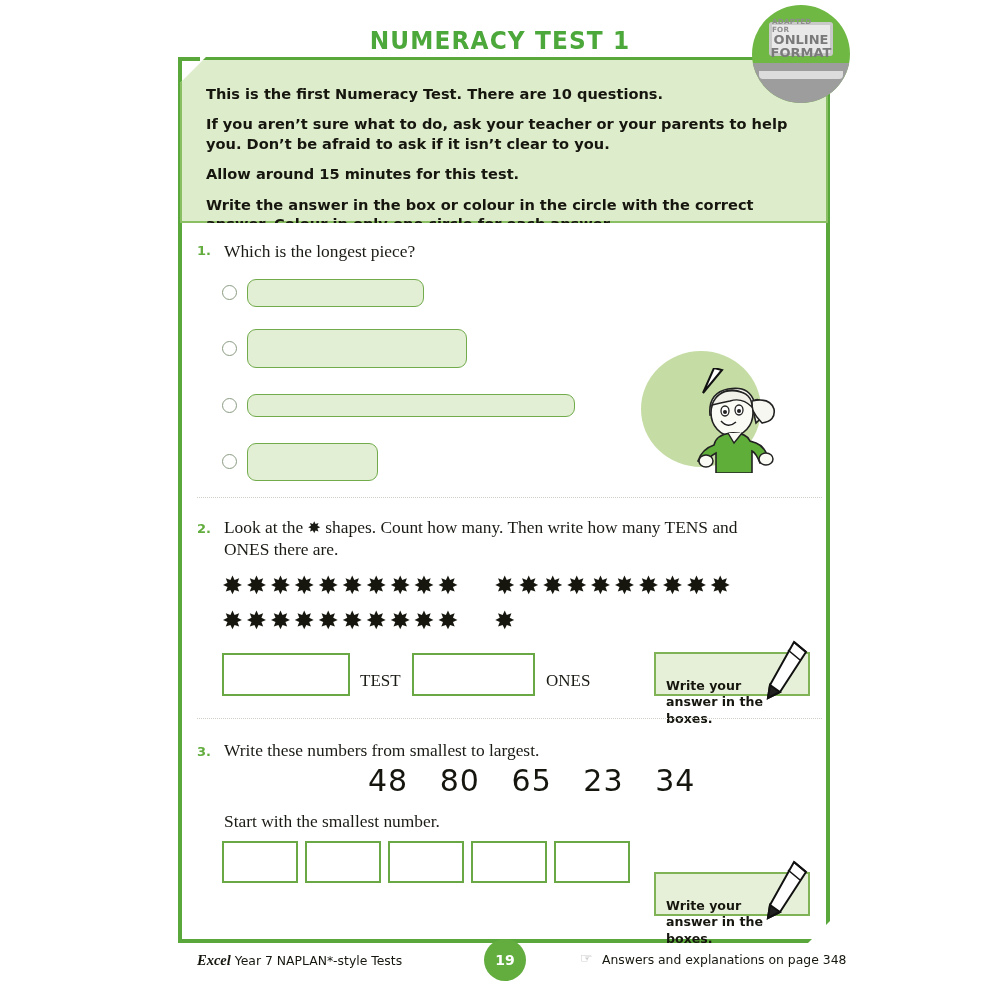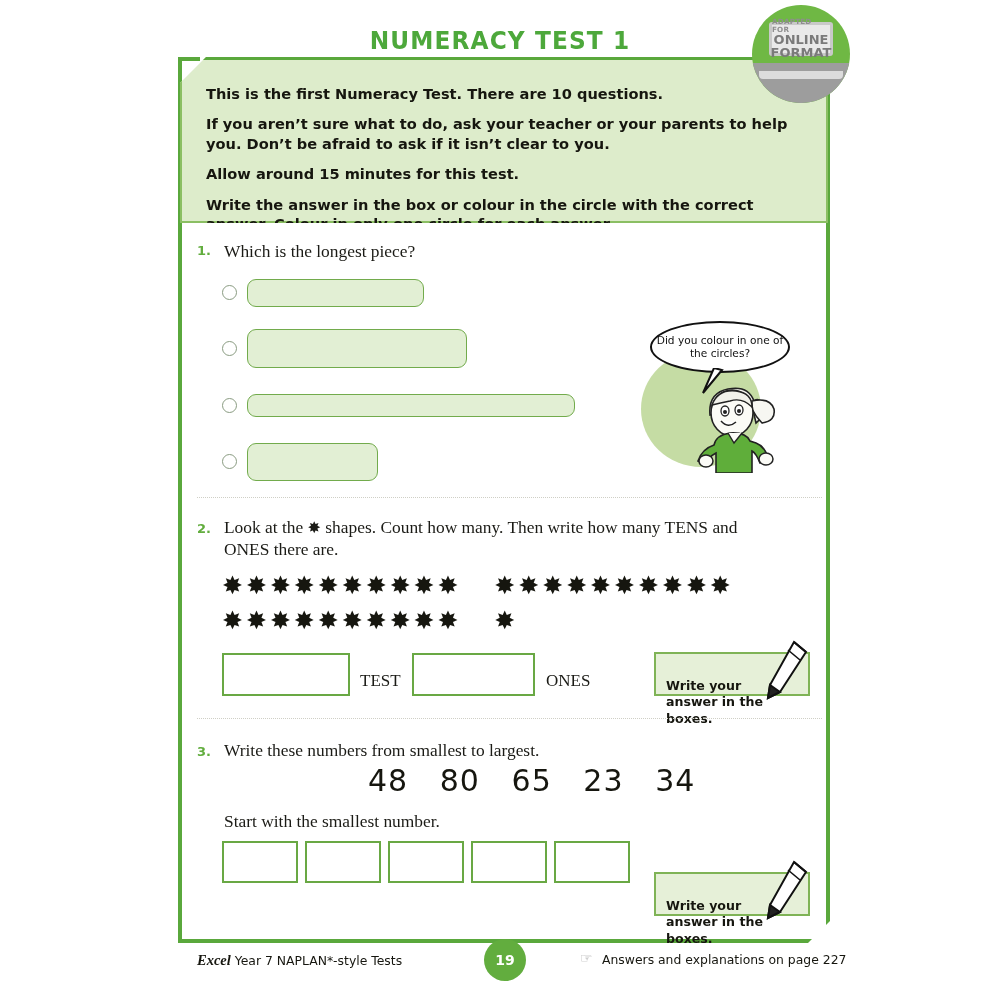--- a/index.html
+++ b/index.html
@@ -287,23 +287,20 @@
   <div class="radio" style="left:222px; top:341px;"></div>
   <div class="bar" style="left:247px; top:329px; width:220px; height:39px;"></div>
 
   <div class="radio" style="left:222px; top:398px;"></div>
   <div class="bar" style="left:247px; top:394px; width:328px; height:23px;"></div>
 
   <div class="radio" style="left:222px; top:454px;"></div>
   <div class="bar" style="left:247px; top:443px; width:131px; height:38px;"></div>
 
   <div class="char-blob"></div>
-  <div class="bubble">
-    <span>Did you colour in one of the circles?</span>
-  </div>
   <svg style="position:absolute; left:700px; top:368px;" width="24" height="26" viewBox="0 0 24 26">
     <path d="M14 0 L22 2 L3 25 Z" fill="#ffffff" stroke="#111" stroke-width="2"></path>
   </svg>
   <svg style="position:absolute; left:690px; top:383px;" width="92" height="90" viewBox="0 0 92 90">
 
     <path d="M20 32 Q18 10 38 6 Q58 2 64 18 Q70 14 72 22 Q74 34 66 40 L62 22 Z" fill="#f4f4ee" stroke="#222" stroke-width="1.6"></path>
 
     <path d="M62 18 Q80 14 84 26 Q86 38 72 40 Q66 34 62 26 Z" fill="#f7f7f2" stroke="#222" stroke-width="1.6"></path>
 
     <ellipse cx="42" cy="30" rx="21" ry="23" fill="#fbfbf6" stroke="#222" stroke-width="1.6"></ellipse>
@@ -378,15 +375,15 @@
     <path d="M34 2 L46 12" stroke="#111" stroke-width="2"></path>
     <path d="M28 10 L40 20" stroke="#111" stroke-width="1.6"></path>
   </svg>
 
   <div class="pagenum">19</div>
   <div class="foot-left">
     <i>Excel</i>
     <span>Year 7 NAPLAN*-style Tests</span>
   </div>
   <div class="hand-icon">☞</div>
-  <div class="foot-right">Answers and explanations on page 227</div>
+  <div class="foot-right">Answers and explanations on page 348</div>
 
 </div>
 
 </body></html>

